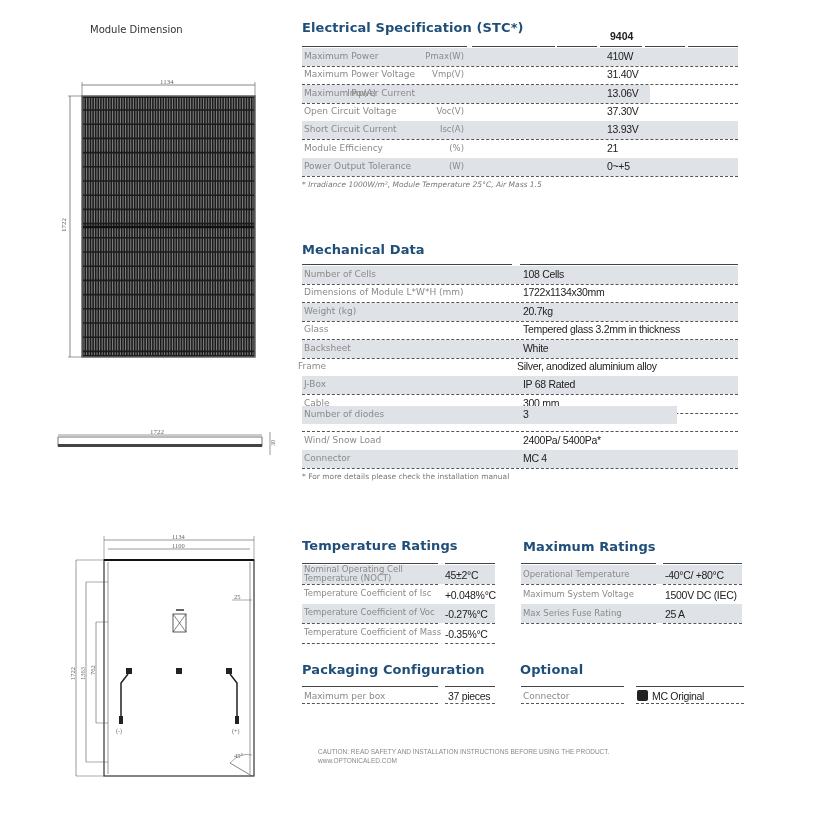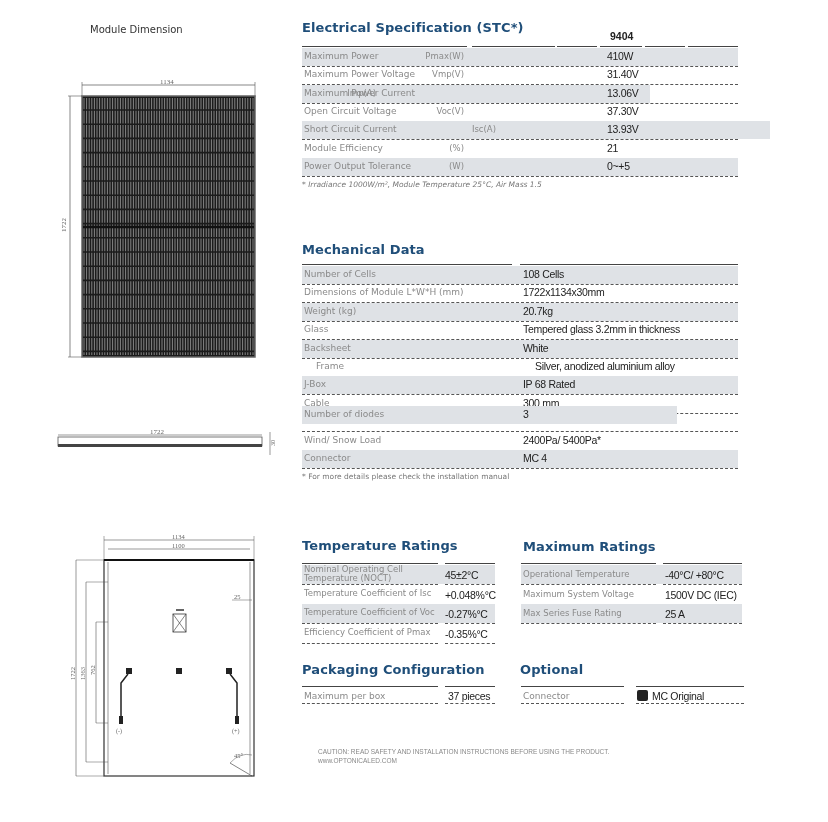--- a/index.html
+++ b/index.html
@@ -218,21 +218,21 @@
       <span class="unit" style="right:274px;">Imp(A)</span>
       <span class="val" style="left:305px;">13.06V</span>
     </div>
     <div class="dash" style="left:302px;top:102.6px;width:436px;"></div>
     <div class="row" style="left:302px;top:102.9px;width:436px;">
       <span class="lbl">Open Circuit Voltage</span>
       <span class="unit" style="right:274px;">Voc(V)</span>
       <span class="val" style="left:305px;">37.30V</span>
     </div>
     <div class="dash" style="left:302px;top:120.9px;width:436px;"></div>
-    <div class="row shade" style="left:302px;top:121.2px;width:436px;padding-left:32px;">
+    <div class="row shade" style="left:302px;top:121.2px;width:436px;">
       <span class="lbl">Short Circuit Current</span>
       <span class="unit" style="right:274px;">Isc(A)</span>
       <span class="val" style="left:305px;">13.93V</span>
     </div>
     <div class="dash" style="left:302px;top:139.2px;width:436px;"></div>
     <div class="row" style="left:302px;top:139.5px;width:436px;">
       <span class="lbl">Module Efficiency</span>
       <span class="unit" style="right:274px;">(%)</span>
       <span class="val" style="left:305px;">21</span>
     </div>
@@ -268,21 +268,21 @@
     <div class="row" style="left:302px;top:321.2px;width:436px;">
       <span class="lbl">Glass</span>
       <span class="val" style="left:221px;">Tempered glass 3.2mm in thickness</span>
     </div>
     <div class="dash" style="left:302px;top:339.2px;width:436px;"></div>
     <div class="row shade" style="left:302px;top:339.6px;width:436px;">
       <span class="lbl">Backsheet</span>
       <span class="val" style="left:221px;">White</span>
     </div>
     <div class="dash" style="left:302px;top:357.6px;width:436px;"></div>
-    <div class="row" style="left:314px;top:358px;width:436px;">
+    <div class="row" style="left:296px;top:358px;width:436px;">
       <span class="lbl">Frame</span>
       <span class="val" style="left:221px;">Silver, anodized aluminium alloy</span>
     </div>
     <div class="dash" style="left:302px;top:376px;width:436px;"></div>
     <div class="row shade" style="left:302px;top:376.4px;width:436px;">
       <span class="lbl">J-Box</span>
       <span class="val" style="left:221px;">IP 68 Rated</span>
     </div>
     <div class="dash" style="left:302px;top:394.4px;width:436px;"></div>
     <div class="row" style="left:302px;top:394.79999999999995px;width:436px;text-align:right;">
@@ -324,21 +324,21 @@
     </div>
     <div class="dash" style="left:302px;top:603.5px;width:136px;"></div>
     <div class="dash" style="left:445px;top:603.5px;width:50px;"></div>
     <div class="row shade" style="left:302px;top:604px;width:193px;height:19px;">
       <span class="lbl" style="font-size:8.5px;">Temperature Coefficient of Voc</span>
       <span class="val" style="left:143px;top:4px;">-0.27%°C</span>
     </div>
     <div class="dash" style="left:302px;top:623px;width:136px;"></div>
     <div class="dash" style="left:445px;top:623px;width:50px;"></div>
     <div class="row" style="left:302px;top:623.5px;width:193px;height:19px;">
-      <span class="lbl" style="font-size:8.5px;">Efficiency Coefficient of Pmax</span>
+      <span class="lbl" style="font-size:8.5px;">Temperature Coefficient of Mass</span>
       <span class="val" style="left:143px;top:4px;">-0.35%°C</span>
     </div>
     <div class="dash" style="left:302px;top:642.5px;width:136px;"></div>
     <div class="dash" style="left:445px;top:642.5px;width:50px;"></div>
   </div>
 
 <div class="sec-title" style="left:523px;top:539px;">Maximum Ratings</div>
 <div class="solid" style="left:521px;top:563px;width:135px;"></div>
 <div class="solid" style="left:663px;top:563px;width:79px;"></div>
 <div id="max-rows">

